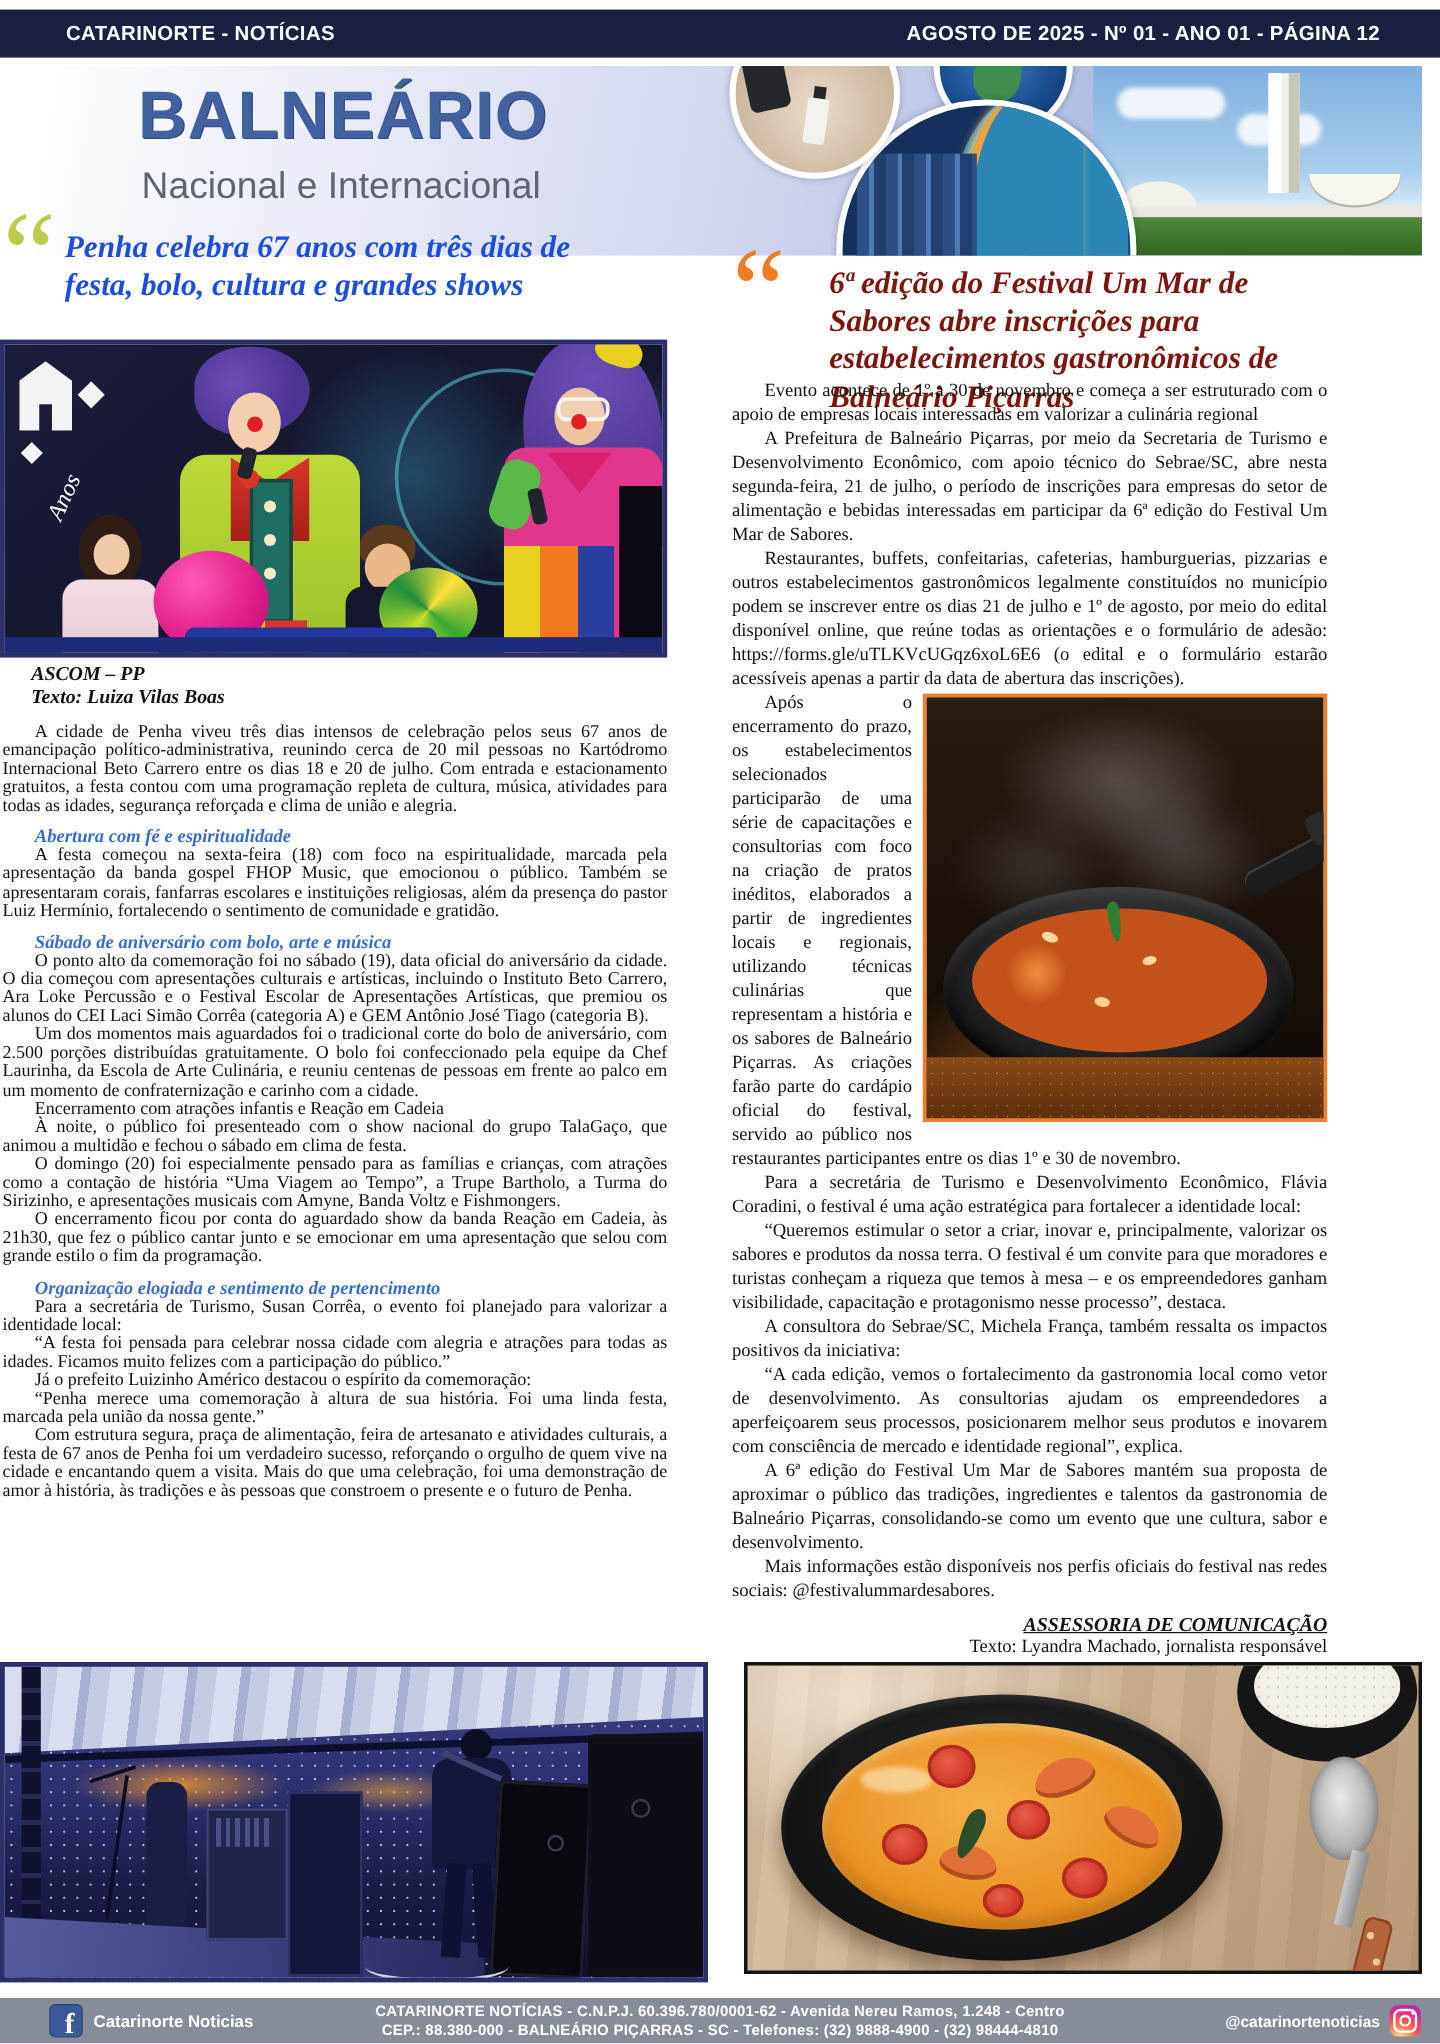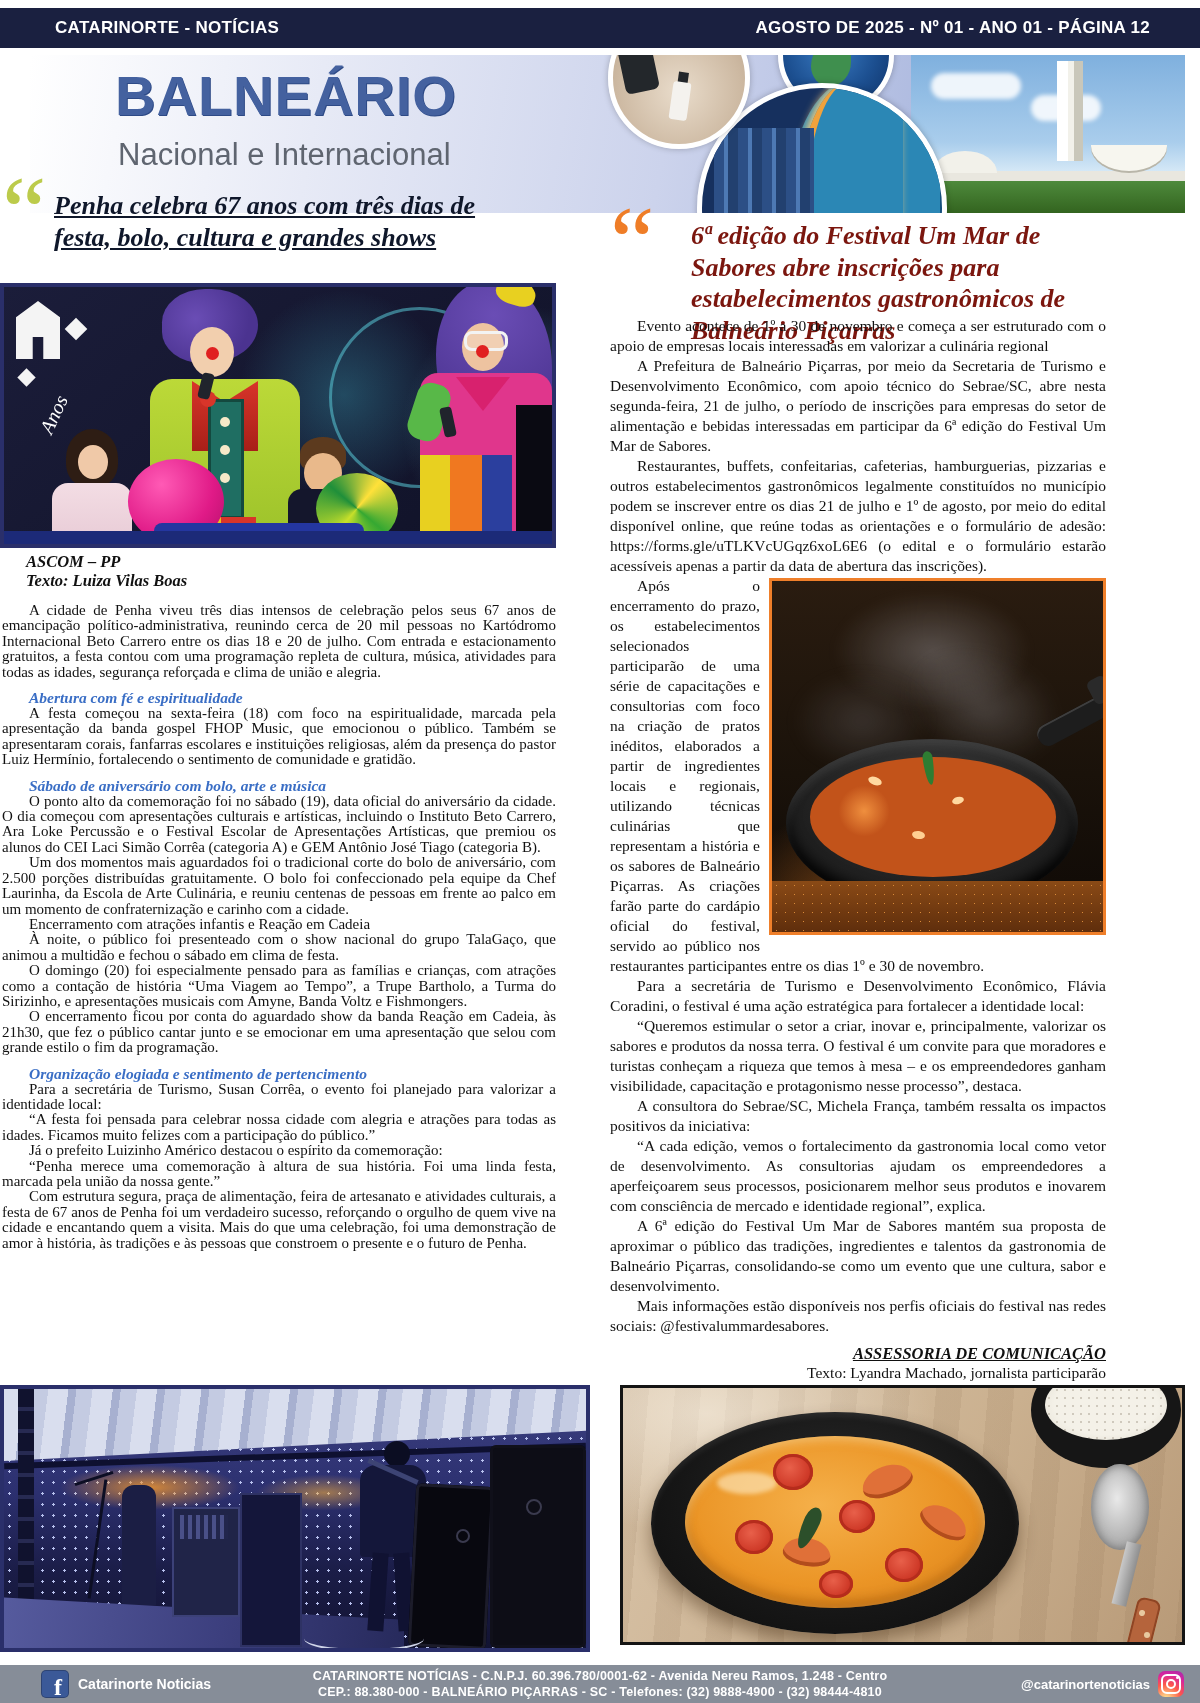--- a/index.html
+++ b/index.html
@@ -48,21 +48,21 @@
       border-radius:0 0 60px 60px / 0 0 40px 40px;box-shadow:0 2px 0 #b9b6a9;}
   .congress .dome{position:absolute;left:22px;top:96px;width:64px;height:22px;background:#f2f1ea;
       border-radius:60px 60px 0 0 / 40px 40px 0 0;}
 
   
   .headline-wrap{position:absolute;}
   .qmark{position:absolute;left:0;top:-8px;font-size:100px;line-height:60px;font-family:"Liberation Serif",serif;}
   .q-green{color:#bccb4b;}
   .q-orange{color:#ef7d27;}
   .headline{margin:0 0 0 52px;font-weight:bold;font-style:italic;font-size:26px;line-height:1.22;}
-  .hl-left{color:#0f172a;width:478px;text-decoration:underline;}
+  .hl-left{color:#1d4ed8;width:478px;}
   .hl-right{color:#7b160e;width:440px;margin-left:81px;}
 
   .photo-frame{position:absolute;box-sizing:content-box;overflow:hidden;}
 
   .credits{font-weight:bold;font-style:italic;font-size:16.5px;line-height:19px;margin:0 0 0 24px;}
 
   .flow{position:absolute;}
   .para{margin:0;text-align:justify;text-indent:27px;}
   .left-flow{left:2px;top:552px;width:554px;}
   .left-flow .para{font-size:15px;line-height:15.4px;}
@@ -361,21 +361,21 @@
     </div>
     <p class="para">Após o encerramento do prazo, os estabelecimentos selecionados participarão de uma série de capacitações e consultorias com foco na criação de pratos inéditos, elaborados a partir de ingredientes locais e regionais, utilizando técnicas culinárias que representam a história e os sabores de Balneário Piçarras. As criações farão parte do cardápio oficial do festival, servido ao público nos restaurantes participantes entre os dias 1º e 30 de novembro.</p>
     <p class="para">Para a secretária de Turismo e Desenvolvimento Econômico, Flávia Coradini, o festival é uma ação estratégica para fortalecer a identidade local:</p>
     <p class="para">“Queremos estimular o setor a criar, inovar e, principalmente, valorizar os sabores e produtos da nossa terra. O festival é um convite para que moradores e turistas conheçam a riqueza que temos à mesa – e os empreendedores ganham visibilidade, capacitação e protagonismo nesse processo”, destaca.</p>
     <p class="para">A consultora do Sebrae/SC, Michela França, também ressalta os impactos positivos da iniciativa:</p>
     <p class="para">“A cada edição, vemos o fortalecimento da gastronomia local como vetor de desenvolvimento. As consultorias ajudam os empreendedores a aperfeiçoarem seus processos, posicionarem melhor seus produtos e inovarem com consciência de mercado e identidade regional”, explica.</p>
     <p class="para">A 6ª edição do Festival Um Mar de Sabores mantém sua proposta de aproximar o público das tradições, ingredientes e talentos da gastronomia de Balneário Piçarras, consolidando-se como um evento que une cultura, sabor e desenvolvimento.</p>
     <p class="para">Mais informações estão disponíveis nos perfis oficiais do festival nas redes sociais: @festivalummardesabores.</p>
     <div class="byline">
       <div class="b0">ASSESSORIA DE COMUNICAÇÃO</div>
-      <div>Texto: Lyandra Machado, jornalista participarão</div>
+      <div>Texto: Lyandra Machado, jornalista responsável</div>
       <div>Foto: Giro Urbano</div>
       <div>Mar de Sabores</div>
     </div>
   </div>
 
   <div class="photo-frame concert-photo">
     <div class="art tent"></div>
     <div class="art truss"></div>
     <div class="art tower-l"></div>
     <div class="art micstand"></div>

